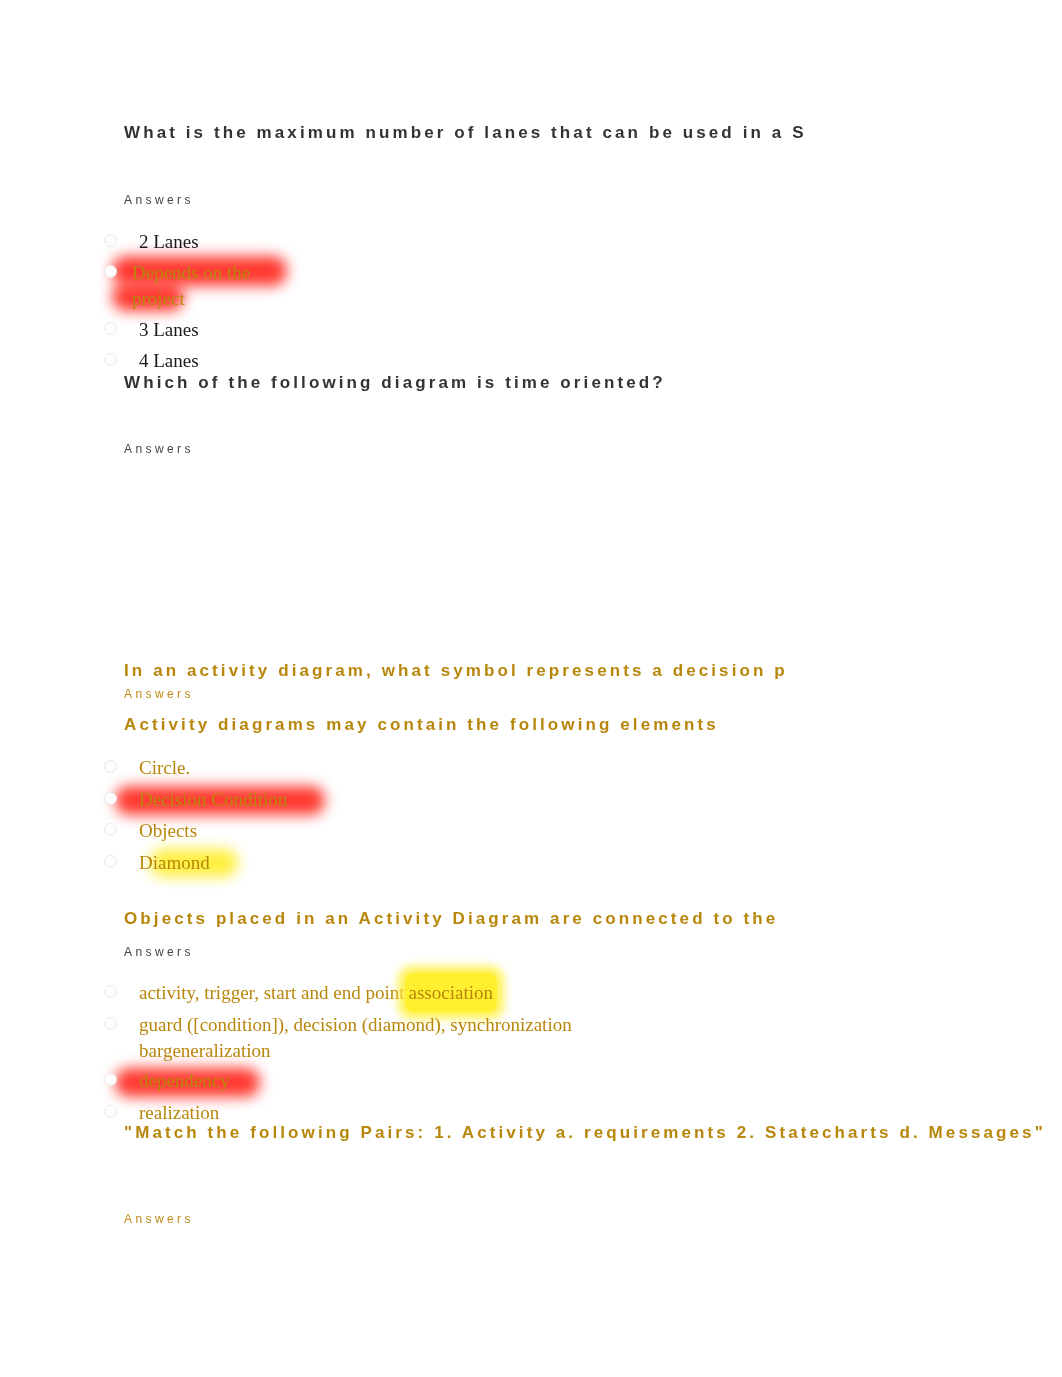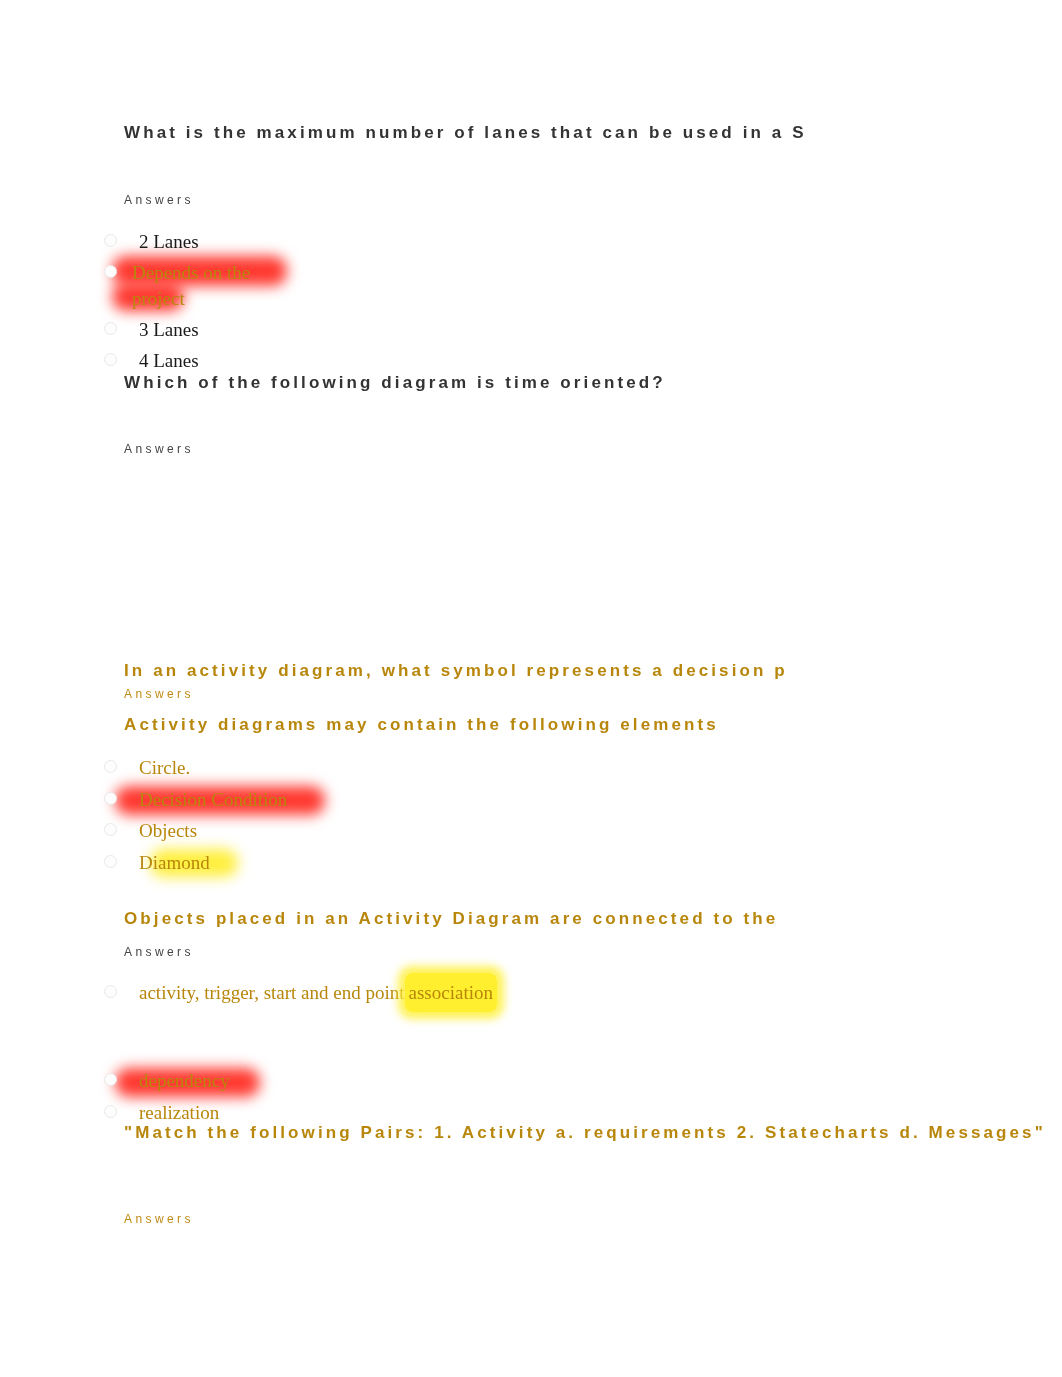--- a/index.html
+++ b/index.html
@@ -172,20 +172,24 @@
 
   <div class="qheading gold" style="top:908px;">Objects placed in an Activity Diagram are connected to the</div>
 
   <div class="answers-label dark" style="top:943px;">Answers</div>
 
   <div class="option" style="top:980px;">
     <span class="radio"></span>
     <span class="otext gold wide"><span>activity, trigger, start and end point</span><span class="hl hl-yellow">association</span></span>
   </div>
 
+  <div class="option" style="top:1012px; width:590px;">
+    <span class="radio"></span>
+    <span class="otext gold" style="margin-left:35px; display:block;"><span>guard ([condition]), decision (diamond), synchronization bar</span><span>generalization</span></span>
+  </div>
 
   <div class="glow-red" style="left:115px; top:1068px; width:145px; height:29px;"></div>
   <div class="option" style="top:1068px;">
     <span class="radio"></span>
     <span class="otext gold">dependency</span>
   </div>
 
   <div class="option" style="top:1100px;">
     <span class="radio"></span>
     <span class="otext gold">realization</span>

